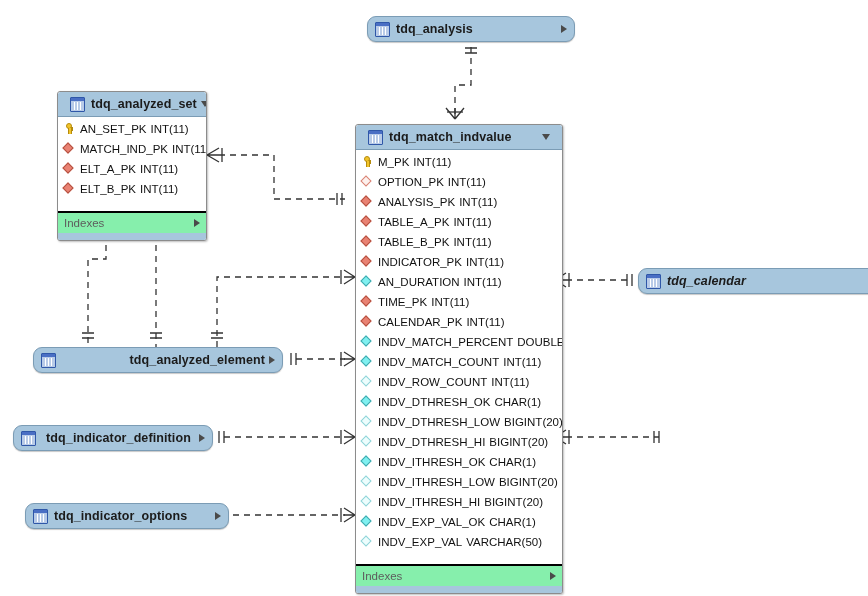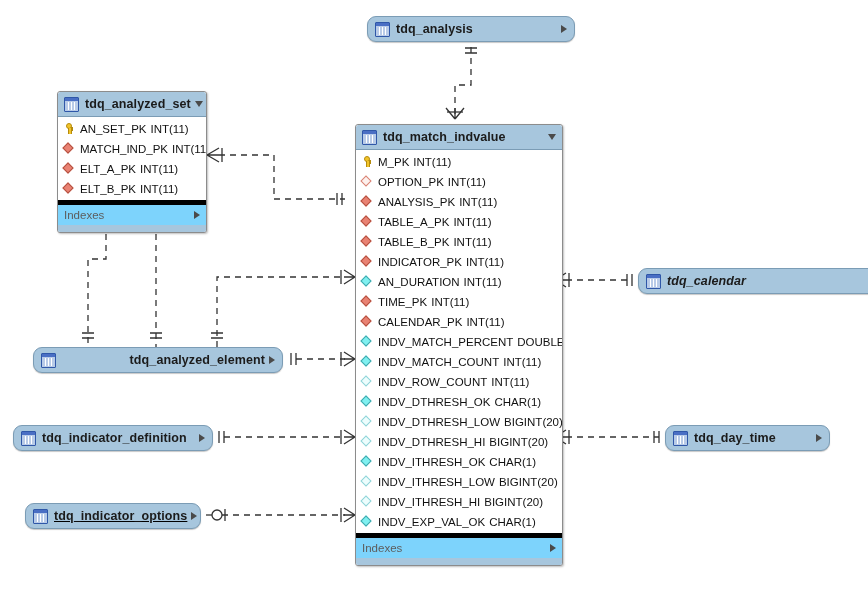--- a/index.html
+++ b/index.html
@@ -34,21 +34,21 @@
     border:1px solid #8c8c8c;
     border-radius:3px;
     box-shadow:1px 1px 2px rgba(0,0,0,.25);
     overflow:hidden;
   }
   .node.expanded .hdr{
     background:#a7c6dd;
     border-bottom:1px solid #7b9cb5;
     height:24px;
     display:flex;align-items:center;
-    padding:0 6px;
+    padding:0 12px;
     border-radius:2px 2px 0 0;
   }
   .hdr-title{
     font-size:12.5px;font-weight:bold;color:#1b1b1b;
     letter-spacing:.1px;margin-left:6px;flex:1;white-space:nowrap;
   }
   
   .tbl-ico{
     width:13px;height:13px;flex:none;
     border:1px solid #2f57a8;
@@ -69,21 +69,21 @@
   }
   .caret-dn{
     width:0;height:0;flex:none;
     border-top:6px solid #4a4a4a;
     border-left:4.5px solid transparent;
     border-right:4.5px solid transparent;
     margin-left:4px;
   }
 
   
-  .cols{background:#fff;padding:2px 0 1px 0;}
+  .cols{background:#fff;padding:2px 0 12px 0;}
   .col{
     height:20px;display:flex;align-items:center;
     padding:0 4px 0 5px;font-size:11.5px;color:#111;white-space:nowrap;
   }
   .col .nm{margin-left:5px;}
   .col .ty{margin-left:4px;}
 
   
   .ic{width:12px;height:12px;flex:none;position:relative;}
   .ic.key::before{
@@ -103,22 +103,22 @@
     width:8px;height:8px;transform:rotate(45deg);
     box-sizing:border-box;border:1px solid;
   }
   .ic.dia.red-f::before{background:#e98273;border-color:#b4503f;}
   .ic.dia.red-h::before{background:#fdf0ed;border-color:#d98273;}
   .ic.dia.cy-f::before{background:#7ff0f0;border-color:#3fa8ad;}
   .ic.dia.cy-h::before{background:#ecfdfd;border-color:#8fd4d8;}
 
   
   .idx{
-    background:#7dd3fc;
-    border-top:5px solid #000000;
+    background:#86efac;
+    border-top:2px solid #000000;
     height:20px;display:flex;align-items:center;
     padding:0 6px;font-size:11.5px;color:#5d5d5d;
   }
   .idx .lbl{flex:1;}
   .foot-strip{height:7px;background:#a7c6dd;}
 
   .collapsed .hdr-title{margin-left:6px;}
 </style>
 </head>
 <body>
@@ -371,50 +371,50 @@
         <div class="col">
           <span class="ic dia cy-h"></span>
           <span class="nm">INDV_ITHRESH_HI</span>
           <span class="ty">BIGINT(20)</span>
         </div>
         <div class="col">
           <span class="ic dia cy-f"></span>
           <span class="nm">INDV_EXP_VAL_OK</span>
           <span class="ty">CHAR(1)</span>
         </div>
+        <div class="col">
+          <span class="ic dia cy-h"></span>
+          <span class="nm">INDV_EXP_VAL</span>
+          <span class="ty">VARCHAR(50)</span>
+        </div>
       </div>
     <div class="idx">
       <span class="lbl">Indexes</span>
       <span class="caret"></span>
     </div>
     <div class="foot-strip"></div>
   </div>
 
   <div class="node collapsed" style="left:638px;top:261px;width:252px;font-style:italic;">
     <span class="tbl-ico"></span>
     <span class="hdr-title">tdq_calendar</span>
     <span class="caret"></span>
   </div>
 
   <div class="node collapsed" style="left:33px;top:340px;width:250px;text-align:right;">
     <span class="tbl-ico"></span>
     <span class="hdr-title">tdq_analyzed_element</span>
     <span class="caret"></span>
   </div>
 
-  <div class="node collapsed" style="left:13px;top:418px;width:200px;">
+  <div class="node collapsed" style="left:13px;top:418px;width:200px;text-align:center;">
     <span class="tbl-ico"></span>
     <span class="hdr-title">tdq_indicator_definition</span>
     <span class="caret"></span>
   </div>
 
-  <div class="node collapsed" style="left:665px;top:418px;width:165px;">
-    <span class="tbl-ico"></span>
-    <span class="hdr-title">tdq_day_time</span>
-    <span class="caret"></span>
-  </div>
-
-  <div class="node collapsed" style="left:25px;top:496px;width:176px;text-decoration:underline;">
+
+  <div class="node collapsed" style="left:25px;top:496px;width:204px;">
     <span class="tbl-ico"></span>
     <span class="hdr-title">tdq_indicator_options</span>
     <span class="caret"></span>
   </div>
 </div>
 
 </body></html>

